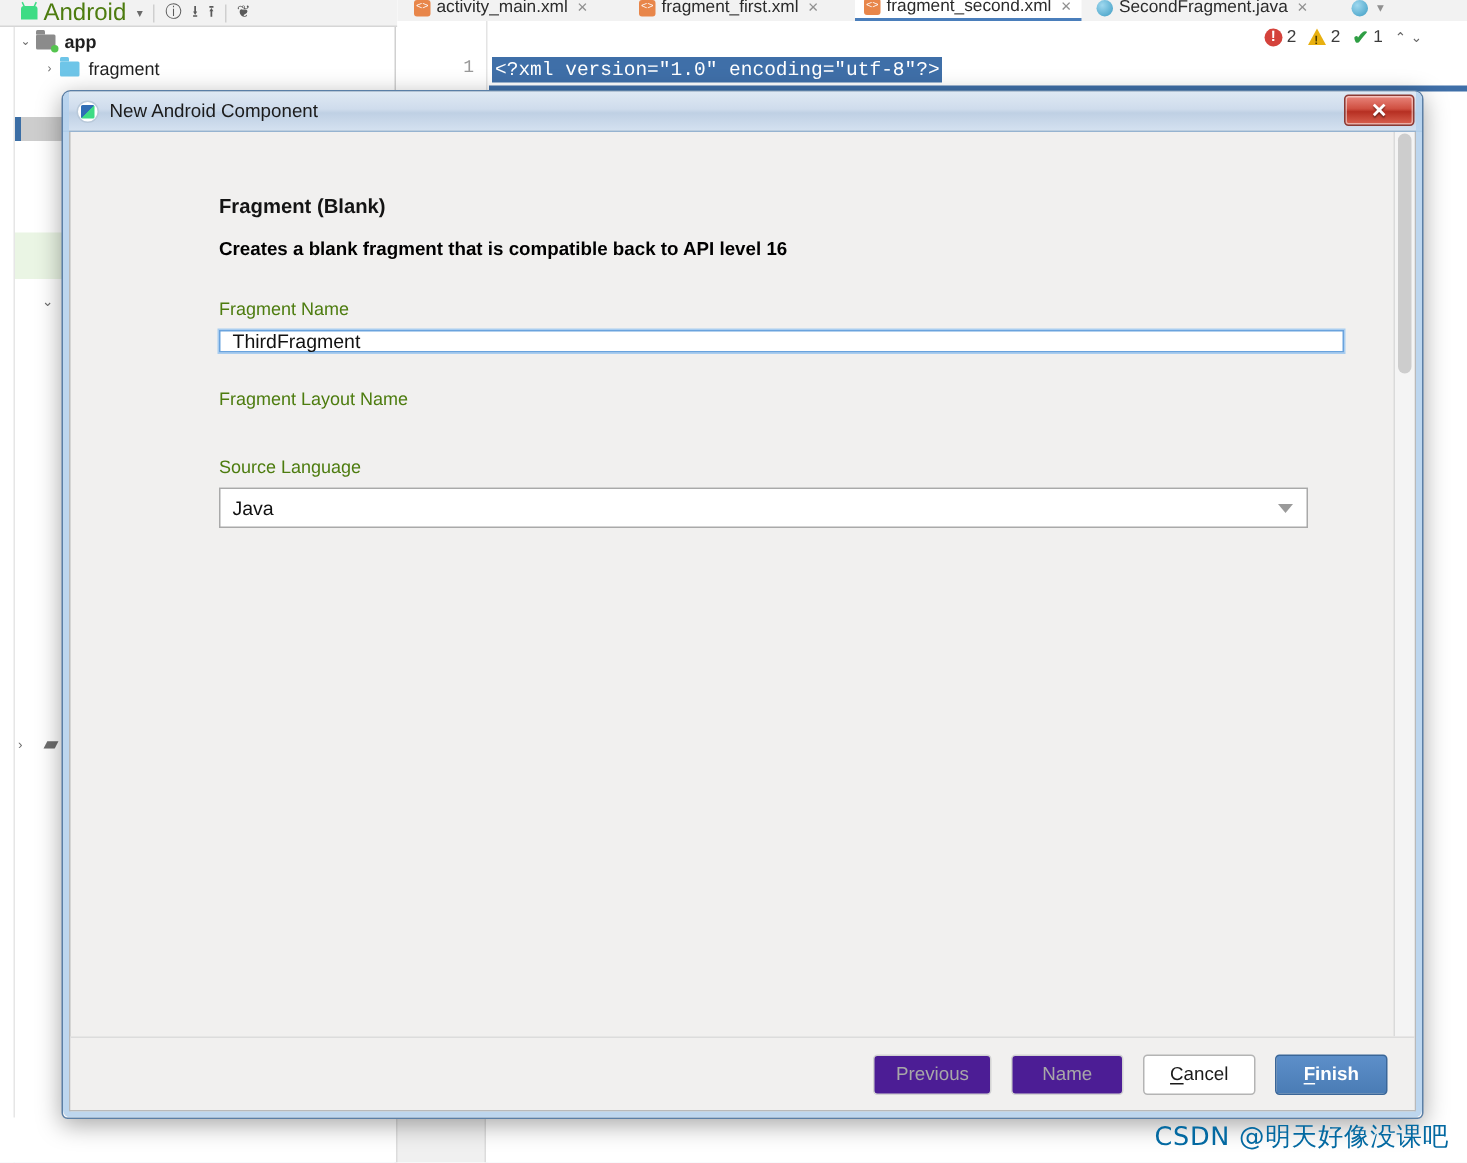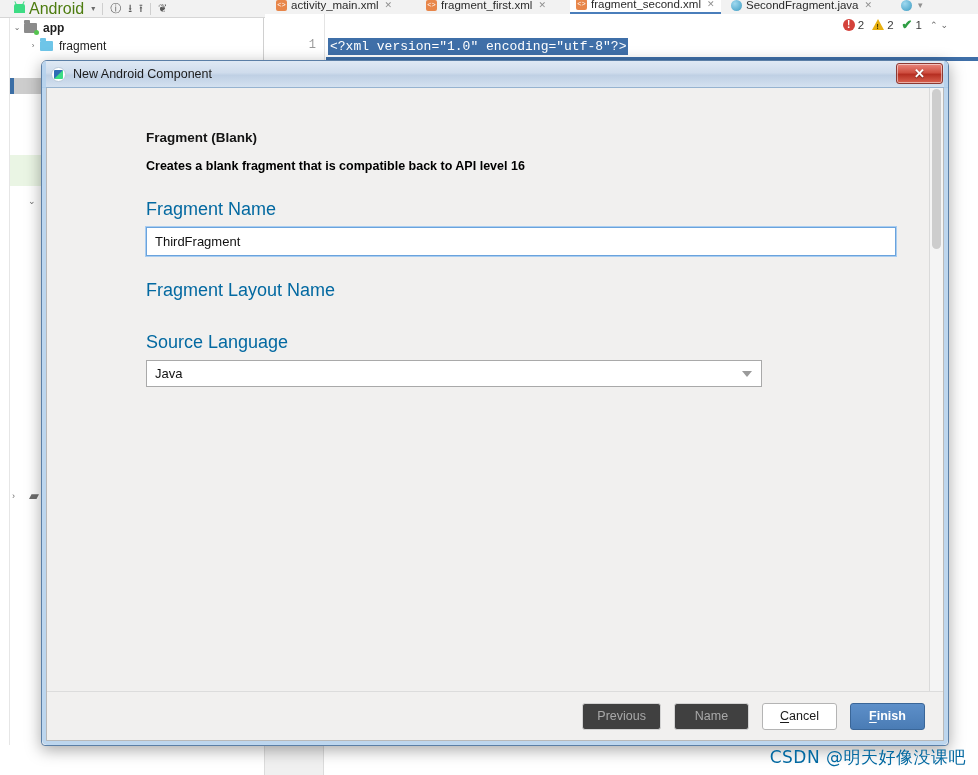--- a/index.html
+++ b/index.html
@@ -182,51 +182,51 @@
               background: #f1f0ef; border: 1px solid #b9b9b9; border-top: none; }
   .dlg-scroll { position: absolute; right: 0; top: 0; width: 14px; bottom: 49px;
                 background: #f4f4f4; border-left: 1px solid #dadada; }
   .dlg-thumb { position: absolute; left: 2px; right: 2px; top: 1px; height: 160px;
                background: #cdcdcd; border-radius: 5px; }
 
   .dlg-content { position: absolute; left: 0; top: 0; right: 15px; bottom: 49px;
                  padding: 42px 16px 0 84px; margin-left: 15px; }
   .sec-title { font-size: 13.5px; font-weight: bold; color: #141414; margin: 0 0 14px 0; }
   .sec-desc  { font-size: 12.5px; color: #000000; margin: 0 0 26px 0; font-weight: bold; }
-  .field-label { font-size: 18px; color: #0369a1; margin: 0 0 7px 0; }
+  .field-label { font-size: 12px; color: #4d7c0f; margin: 0 0 7px 0; }
   .field-gap { height: 24px; }
   .txtfield {
-    width: 750px; height: 29px; background: #ffffff; border: 1px solid #a9a9a9;
+    width: 750px; height: 15px; background: #ffffff; border: 1px solid #a9a9a9;
     display: flex; align-items: center; padding: 0 8px;
     font-size: 13px; color: #111111; font-family: "Liberation Sans", sans-serif;
   }
   .txtfield.focused { border: 1px solid #6aa3dd; box-shadow: 0 0 0 1px #a9cdf0; }
   .combo {
-    width: 616px; height: 27px; background: #ffffff; border: 1px solid #a9a9a9;
+    width: 726px; height: 27px; background: #ffffff; border: 1px solid #a9a9a9;
     display: flex; align-items: center; padding: 0 0 0 8px;
     font-size: 13px; color: #111111; position: relative;
   }
   .combo .arrow {
     position: absolute; right: 9px; top: 50%; transform: translateY(-50%);
     width: 0; height: 0; border-left: 5px solid transparent;
     border-right: 5px solid transparent; border-top: 6px solid #9a9a9a;
   }
 
   .dlg-footer {
     position: absolute; left: 0; right: 0; bottom: 0; height: 49px;
     background: #f1f0ef; border-top: 1px solid #dcdcdc;
     display: flex; align-items: center; justify-content: flex-end;
     padding-right: 18px; gap: 13px;
   }
   .btn {
     min-width: 75px; height: 27px; border-radius: 3px; font-size: 12.5px;
     display: flex; align-items: center; justify-content: center; padding: 0 14px;
     background: #ffffff; border: 1px solid #b4b4b4; color: #1a1a1a;
   }
-  .btn.disabled { color: #a8a8a8; border-color: #d3d3d3; background: #404040; }
+  .btn.disabled { color: #a8a8a8; border-color: #d3d3d3; background: #4c1d95; }
   .btn.primary {
     background: linear-gradient(#5d8fc9 0%, #4a7cb5 100%);
     border: 1px solid #3a6698; color: #ffffff; font-weight: bold; text-align: right;
   }
   .btn u { text-underline-offset: 2px; }
 
   .watermark {
     position: absolute; right: 12px; bottom: 6px; font-size: 17px;
     color: #0369a1; letter-spacing: .5px;
     font-family: "DejaVu Sans", "Liberation Sans", sans-serif;

